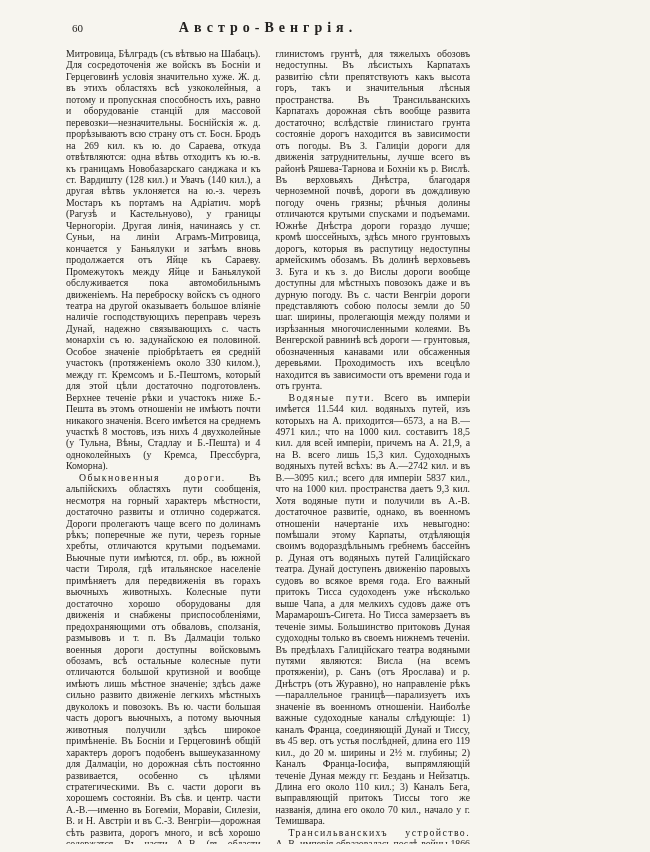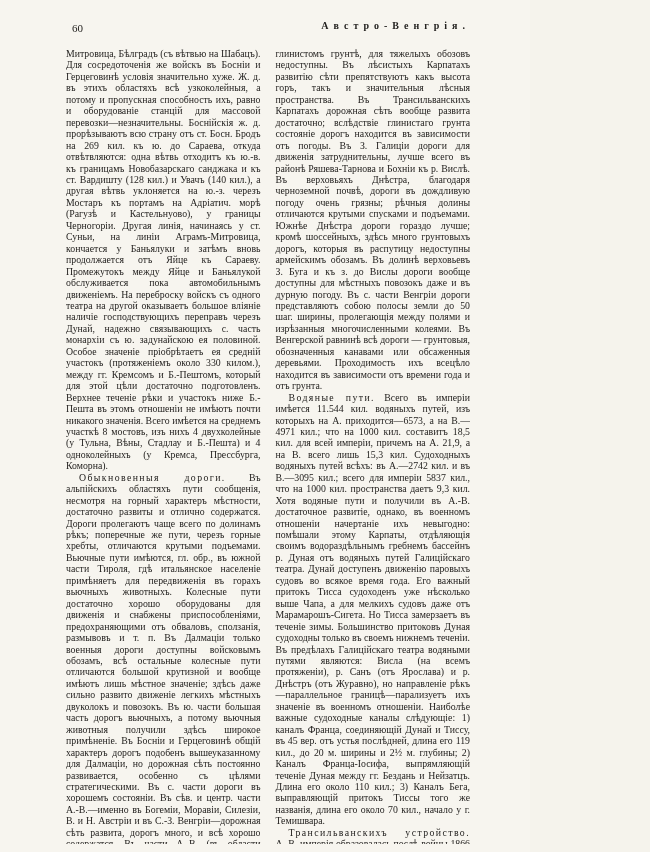--- a/index.html
+++ b/index.html
@@ -28,22 +28,22 @@
     position: absolute;
     left: 6px;
     top: 2px;
     font-size: 11px;
   }
   .title {
     position: absolute;
     left: 0;
     right: 0;
     top: 0;
-    text-align: right;
-    font-size: 10px;
+    text-align: center;
+    font-size: 14px;
     font-weight: bold;
     letter-spacing: 5px;
   }
   .columns {
     display: flex;
     gap: 15px;
     height: 796px;
     overflow: hidden;
     justify-content: center;
   }

